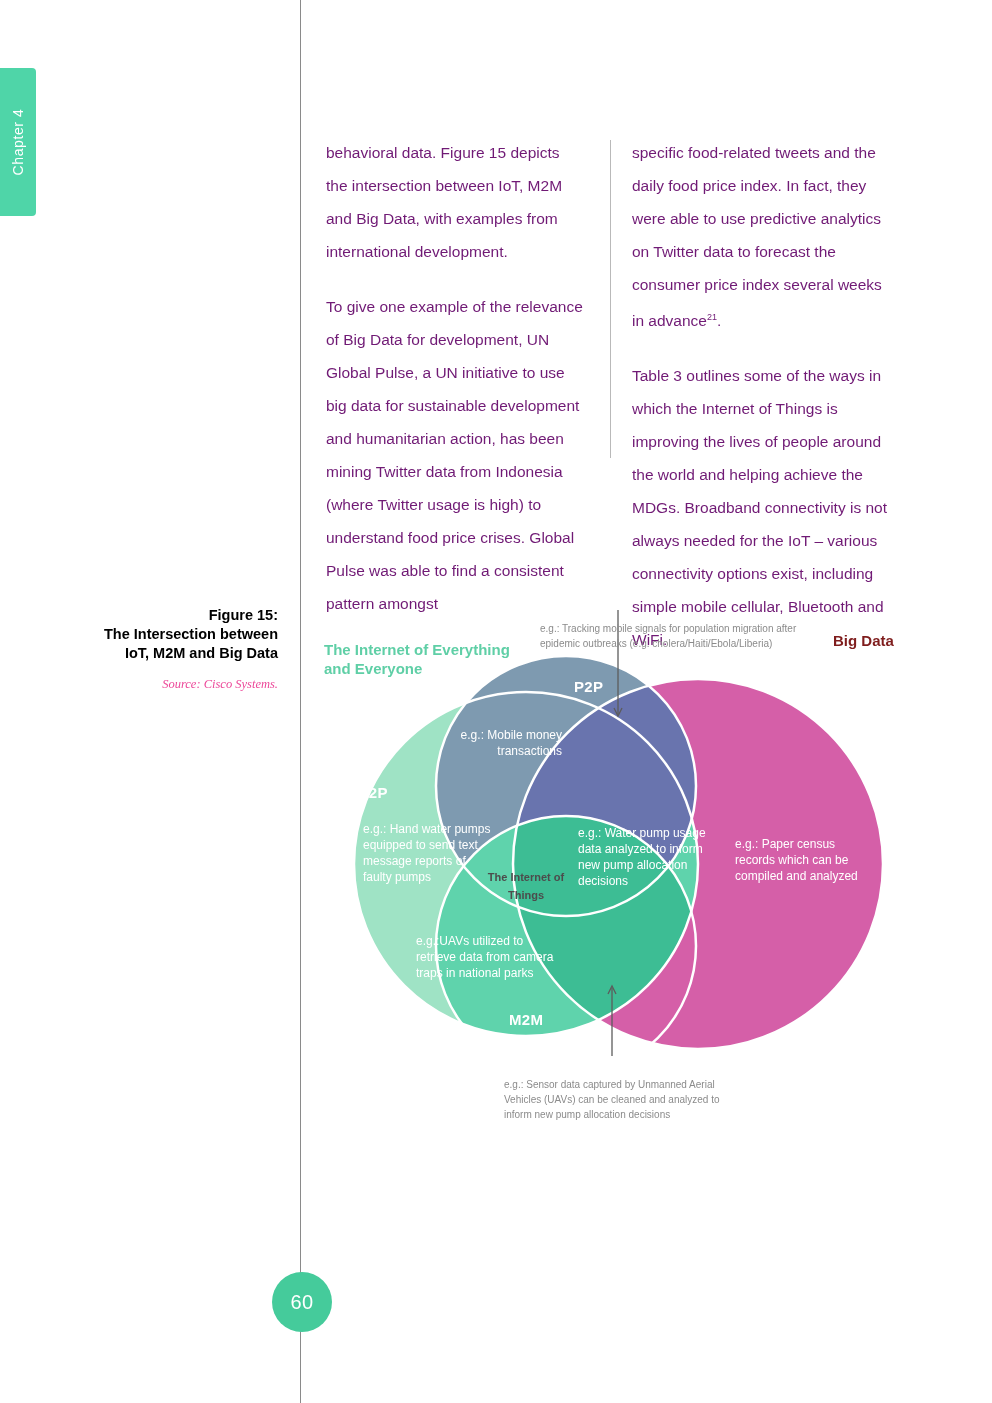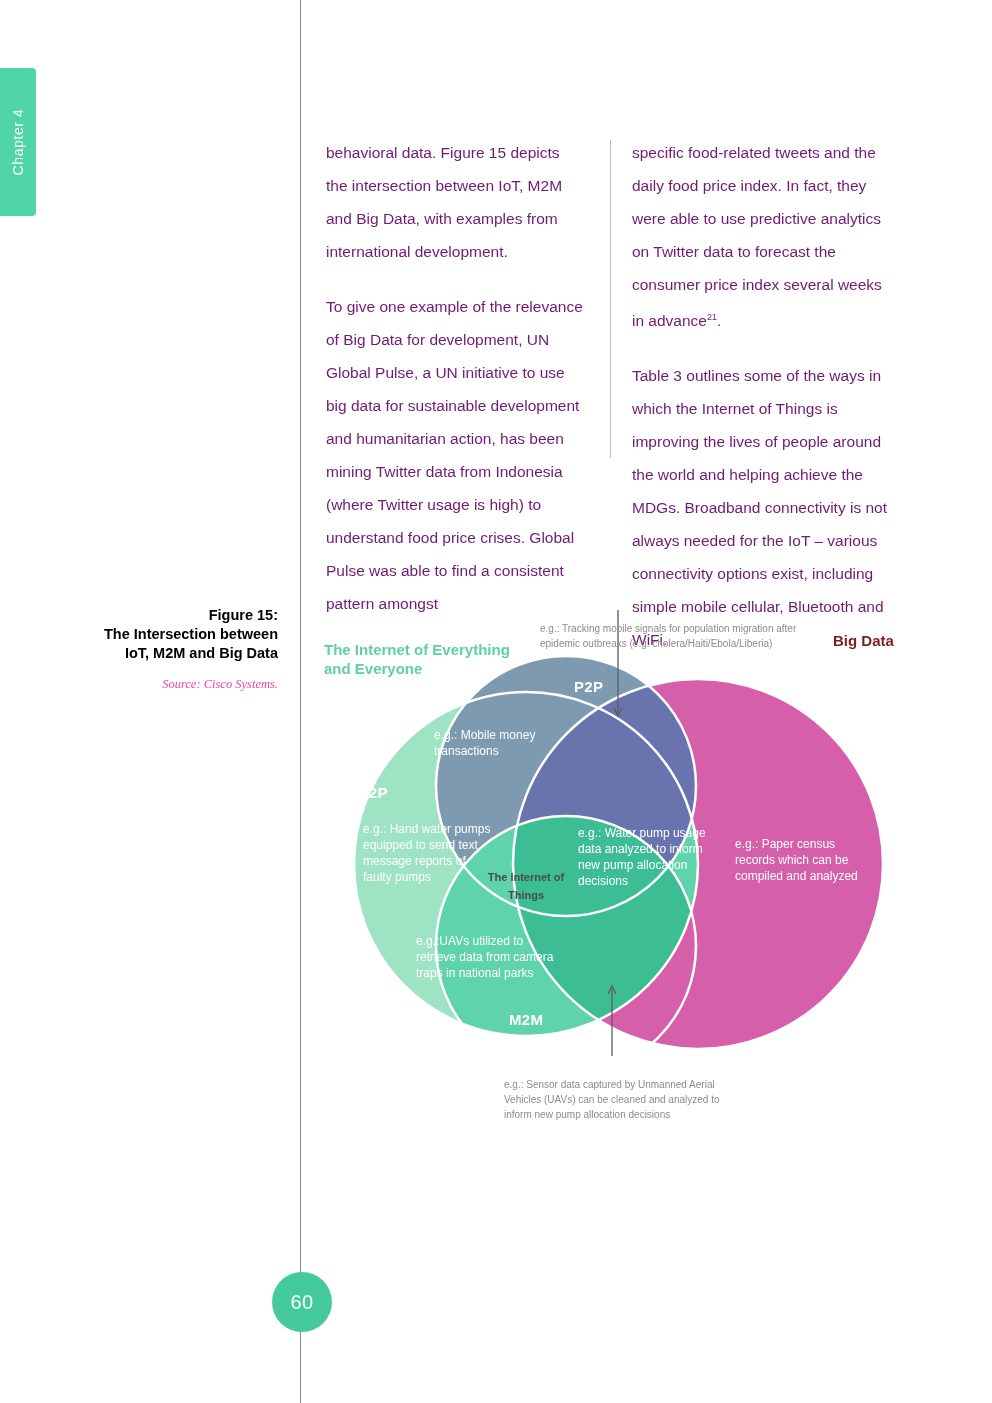--- a/index.html
+++ b/index.html
@@ -143,21 +143,21 @@
     font-size: 11px;
     line-height: 18px;
     text-align: center;
   }
   .venn-text {
     position: absolute;
     color: #ffffff;
     font-size: 12px;
     line-height: 16px;
   }
-  .venn-text.t-p2p    { left: 116px; top: 131px; width: 150px; }
+  .venn-text.t-p2p    { left: 94px; top: 131px; width: 150px; text-align: right; }
   .venn-text.t-m2p    { left: 45px;  top: 225px; width: 130px; }
   .venn-text.t-center { left: 260px; top: 229px; width: 145px; }
   .venn-text.t-m2m    { left: 98px;  top: 337px; width: 150px; }
   .venn-text.t-big    { left: 417px; top: 240px; width: 140px; }
 </style>
 </head>
 <body>
 
 <div class="spine"></div>
 

